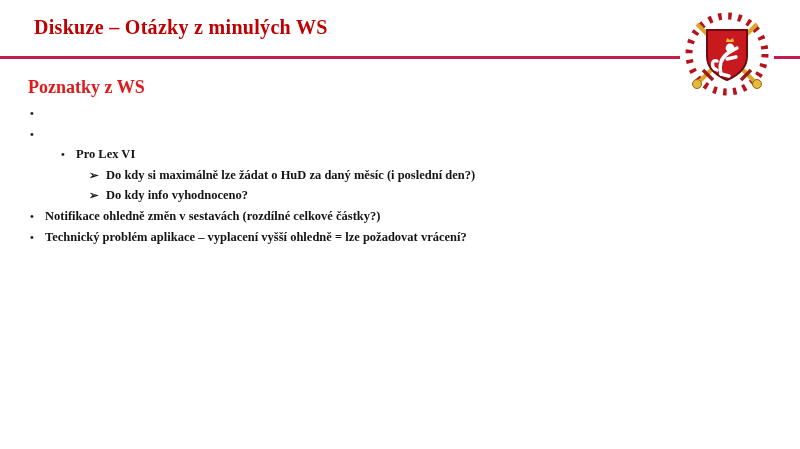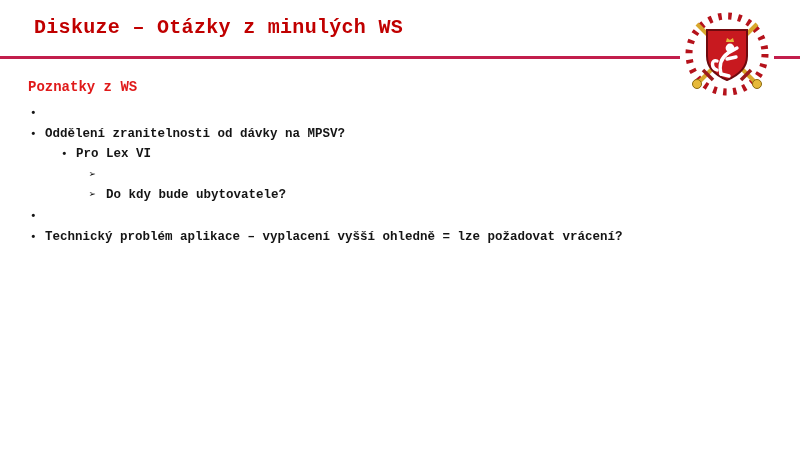--- a/index.html
+++ b/index.html
@@ -1,35 +1,35 @@
 <!DOCTYPE html>
 <html><head>
 <meta charset="utf-8">
 <style>
   html,body { margin:0; padding:0; background:#ffffff; }
   .slide {
     position:relative; width:800px; height:416px; background:#ffffff;
-    font-family:Liberation Mono, monospace; overflow:hidden;
+    font-family:Liberation Serif, serif; overflow:hidden;
   }
   .title {
     position:absolute; left:34px; top:16px;
     font-size:20px; font-weight:bold; color:#c00000; letter-spacing:0.3px;
     white-space:nowrap;
   }
   .rule {
     position:absolute; left:0; top:56px; width:800px; height:3px;
     background:#c21e4c;
   }
   .emblem {
     position:absolute; left:680px; top:7px; width:94px; height:94px;
     background:#ffffff; display:flex; align-items:center; justify-content:center;
   }
   .content { position:absolute; left:28px; top:78px; width:750px; }
   .heading {
-    color:#e01a1a; font-size:14px; font-weight:bold;
+    color:#e01a1a; font-size:18px; font-weight:bold;
     line-height:18px; margin-bottom:7px;
   }
   .bullet {
     display:flex; align-items:baseline;
     font-size:12.5px; font-weight:bold; color:#141414; line-height:20.6px;
     white-space:nowrap;
   }
   .bullet .marker { flex:none; width:15px; font-size:11px; }
   .lv1 { padding-left:2px; }
   .lv2 { padding-left:33px; }
@@ -77,35 +77,36 @@
   </div>
 
   <div class="content">
     <div class="heading">Poznatky z WS</div>
 
     <div class="bullet lv1">
       <span class="marker">•</span>
     </div>
     <div class="bullet lv1">
       <span class="marker">•</span>
-      <span>Oddělení zranitelnosti od dávky na MPSV?</span>
     </div>
     <div class="bullet lv2">
       <span class="marker">•</span>
       <span>Pro Lex VI</span>
     </div>
     <div class="bullet lv3">
       <span class="marker">➢</span>
+      <span>Do kdy si maximálně lze žádat o HuD za daný měsíc (i poslední den?)</span>
     </div>
     <div class="bullet lv3">
       <span class="marker">➢</span>
-      <span>Do kdy bude ubytovatele?</span>
+      <span>Do kdy info vyhodnoceno?</span>
     </div>
     <div class="bullet lv1">
       <span class="marker">•</span>
+      <span>Notifikace ohledně změn v sestavách (rozdílné celkové částky?)</span>
     </div>
     <div class="bullet lv1">
       <span class="marker">•</span>
       <span>Technický problém aplikace – vyplacení vyšší ohledně = lze požadovat vrácení?</span>
     </div>
   </div>
 
   <div class="footer">
     
     

